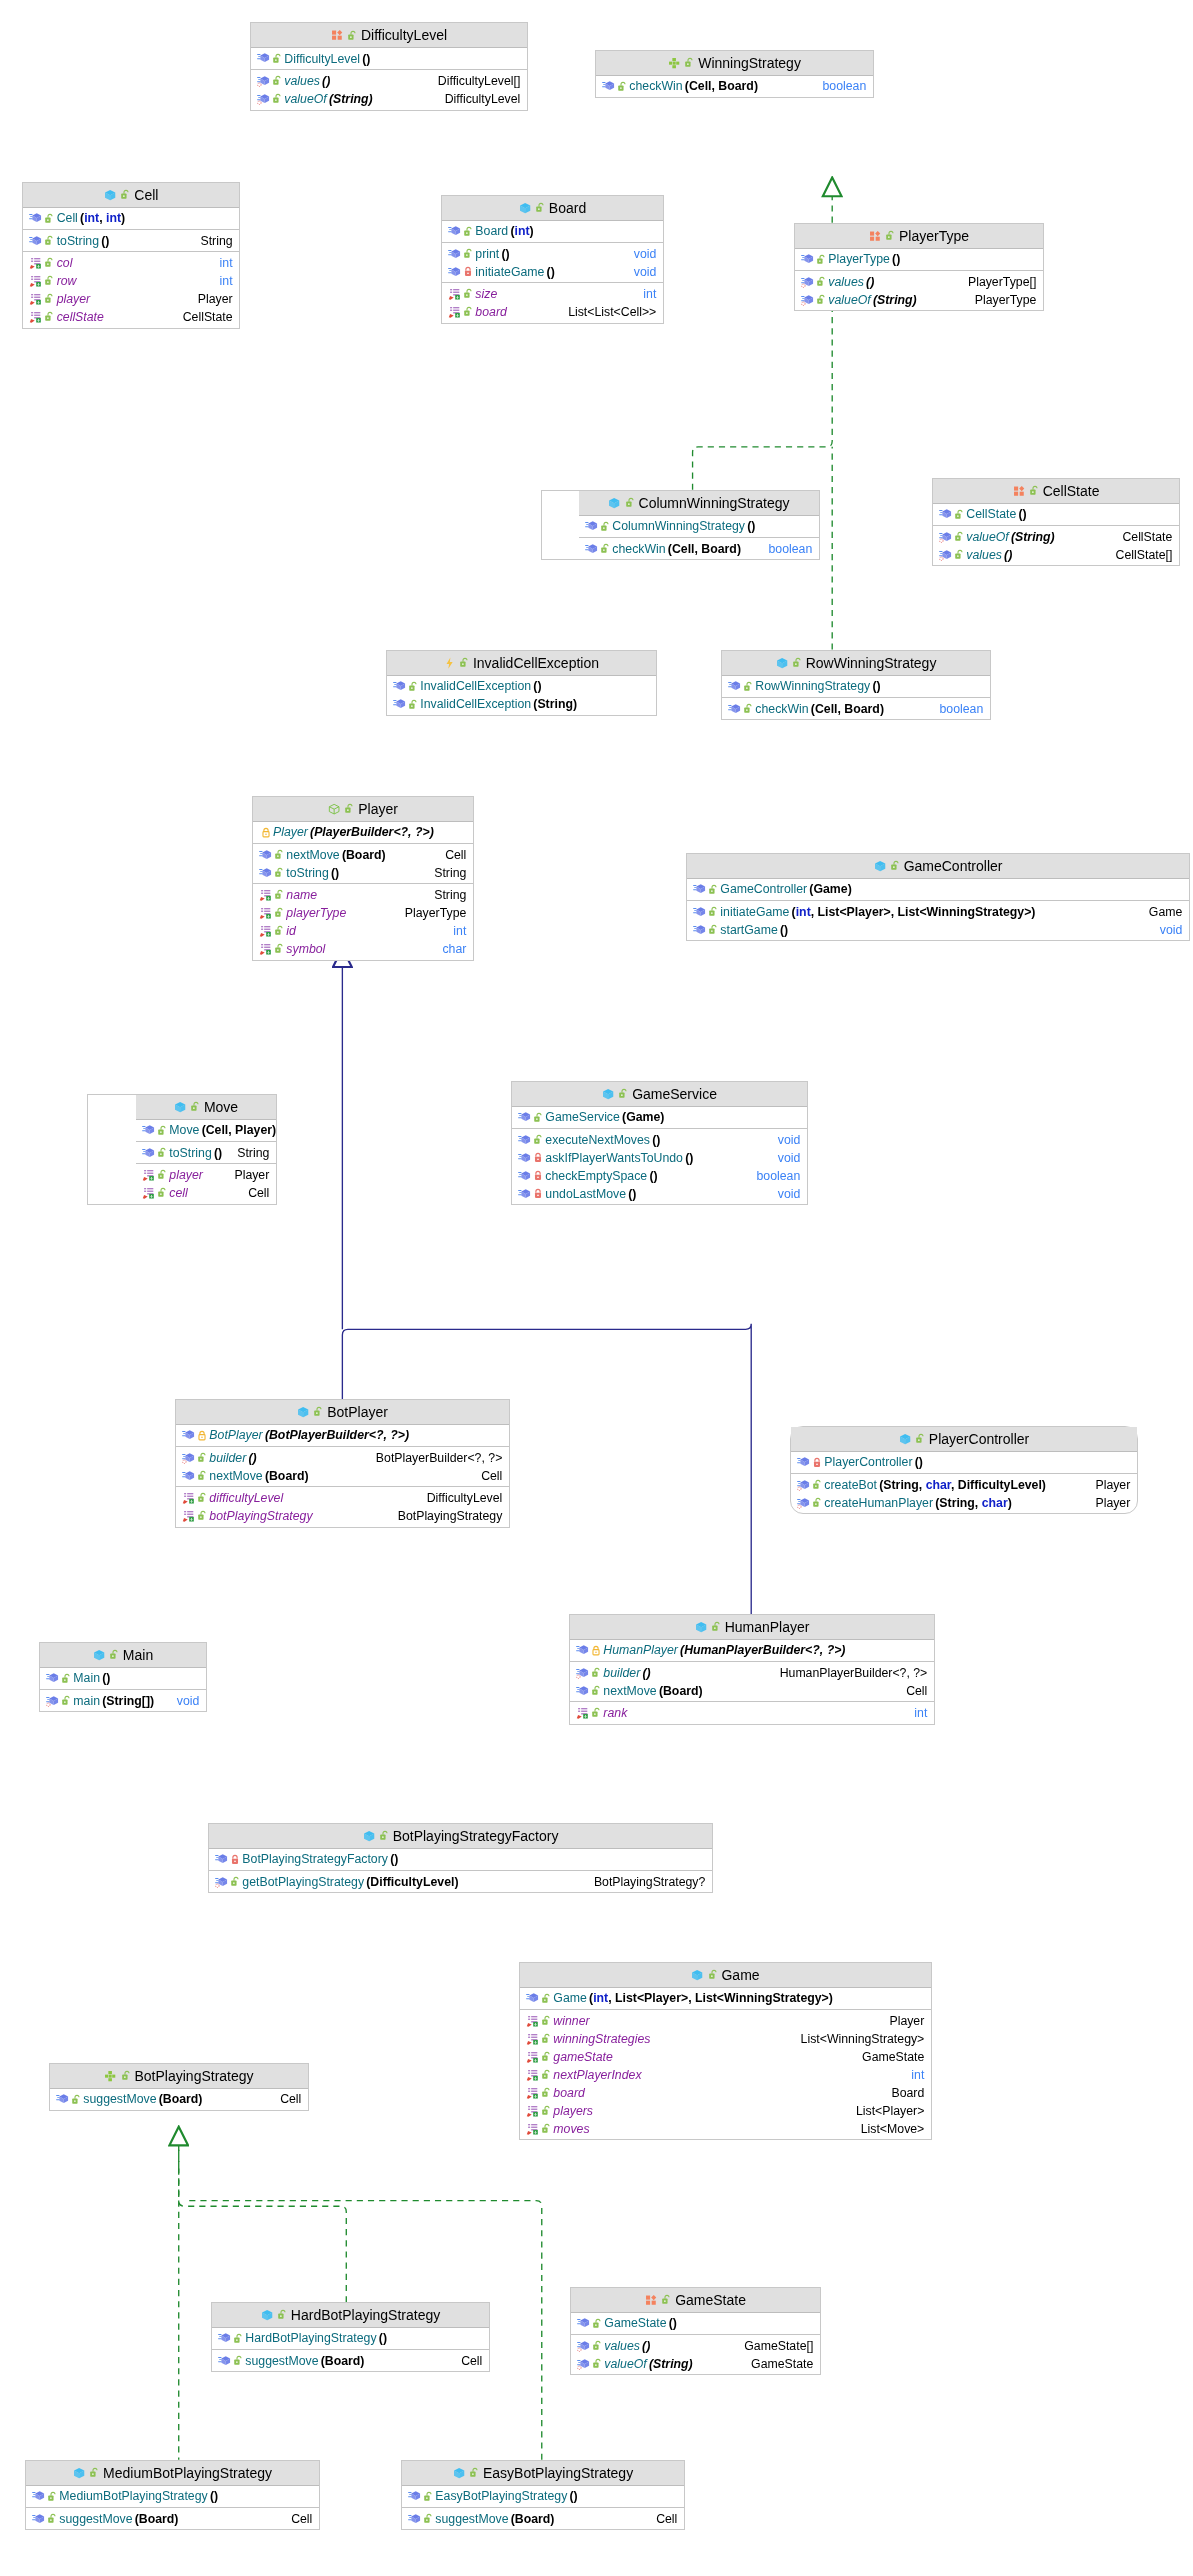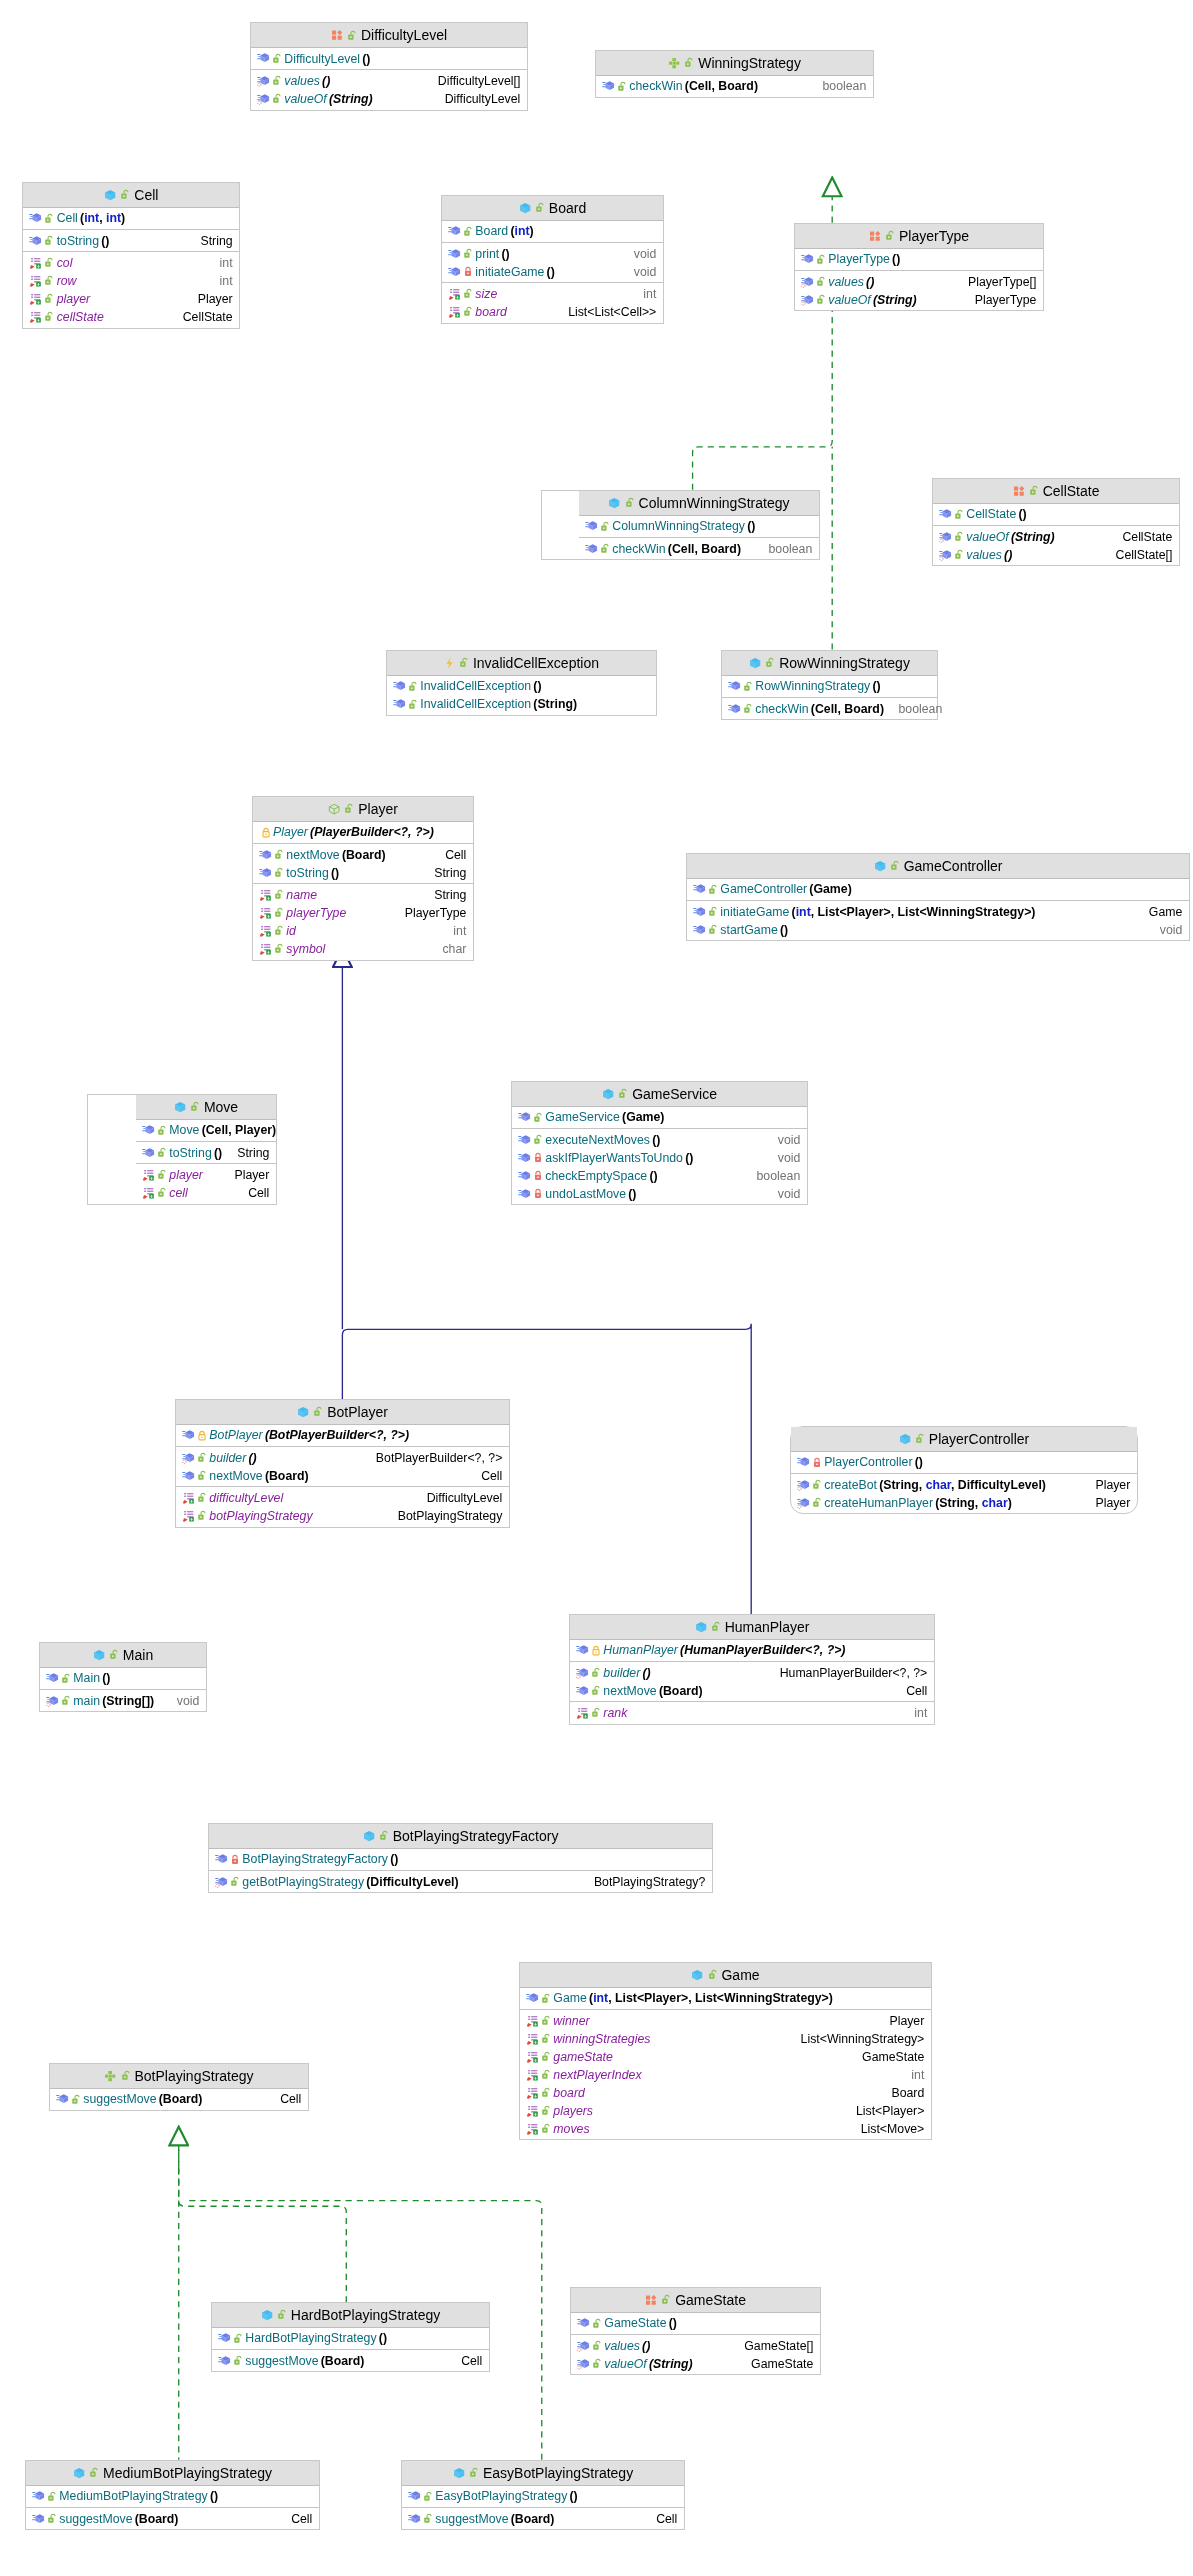--- a/index.html
+++ b/index.html
@@ -42,21 +42,21 @@
     font-size:12.3px;
     white-space:nowrap;
     gap:2.2px;
   }
   .row .sig{color:#0b6b7d;}
   .row .sig.fieldname{color:#871f9c;}
   .row .paren{color:#000;font-weight:bold;}
   .row .args{color:#000;}
   .row .args .kw{color:#1021c9;}
   .row .ret{margin-left:auto;padding-left:12.3px;color:#000;}
-  .row .ret.kw{color:#737373;}
+  .row .ret.kw{color:#3b82f6;}
   .italic{font-style:italic;}
   .ico{display:inline-flex;align-items:center;justify-content:center;flex:0 0 auto;}
   svg{display:block;}
 
   
   .ttl-text{font-size:14px;color:#000;}
 </style>
 </head>
 <body>
 
@@ -874,21 +874,21 @@
               <path d="M7.2 8.4 V6.0 a3.6 3.6 0 0 1 7.2 0" fill="none" stroke="#8cc152" stroke-width="1.9"></path>
               <rect x="2.2" y="8.2" width="9.6" height="9.2" rx="1.3" fill="#8cc152"></rect>
               <circle cx="7" cy="12.8" r="1.4" fill="#ffffff"></circle>
             </svg>
           </span>
           <span class="sig  ">InvalidCellException</span>
           <span class="paren ">(<span class="args">String</span>)</span>
         </div>
       </div>
     </div>
-    <div class="cls" style="left: 721px; top: 650px; width: 217px;">
+    <div class="cls" style="left: 721px; top: 650px; width: 270px;">
       <div class="cls-title">
         <span class="ico">
           <svg width="12.3" height="12.3" viewBox="0 0 24 24">
             <path d="M12 2 L22 7 L12 12 L2 7 Z" fill="#3fbdf1"></path>
             <path d="M2 7 L12 12 L12 22 L2 17 Z" fill="#3fbdf1" opacity="0.82"></path>
             <path d="M22 7 L12 12 L12 22 L22 17 Z" fill="#3fbdf1" opacity="0.92"></path>
           </svg>
         </span>
         <span class="ico">
           <svg width="10" height="11.2" viewBox="0 0 18 20">

